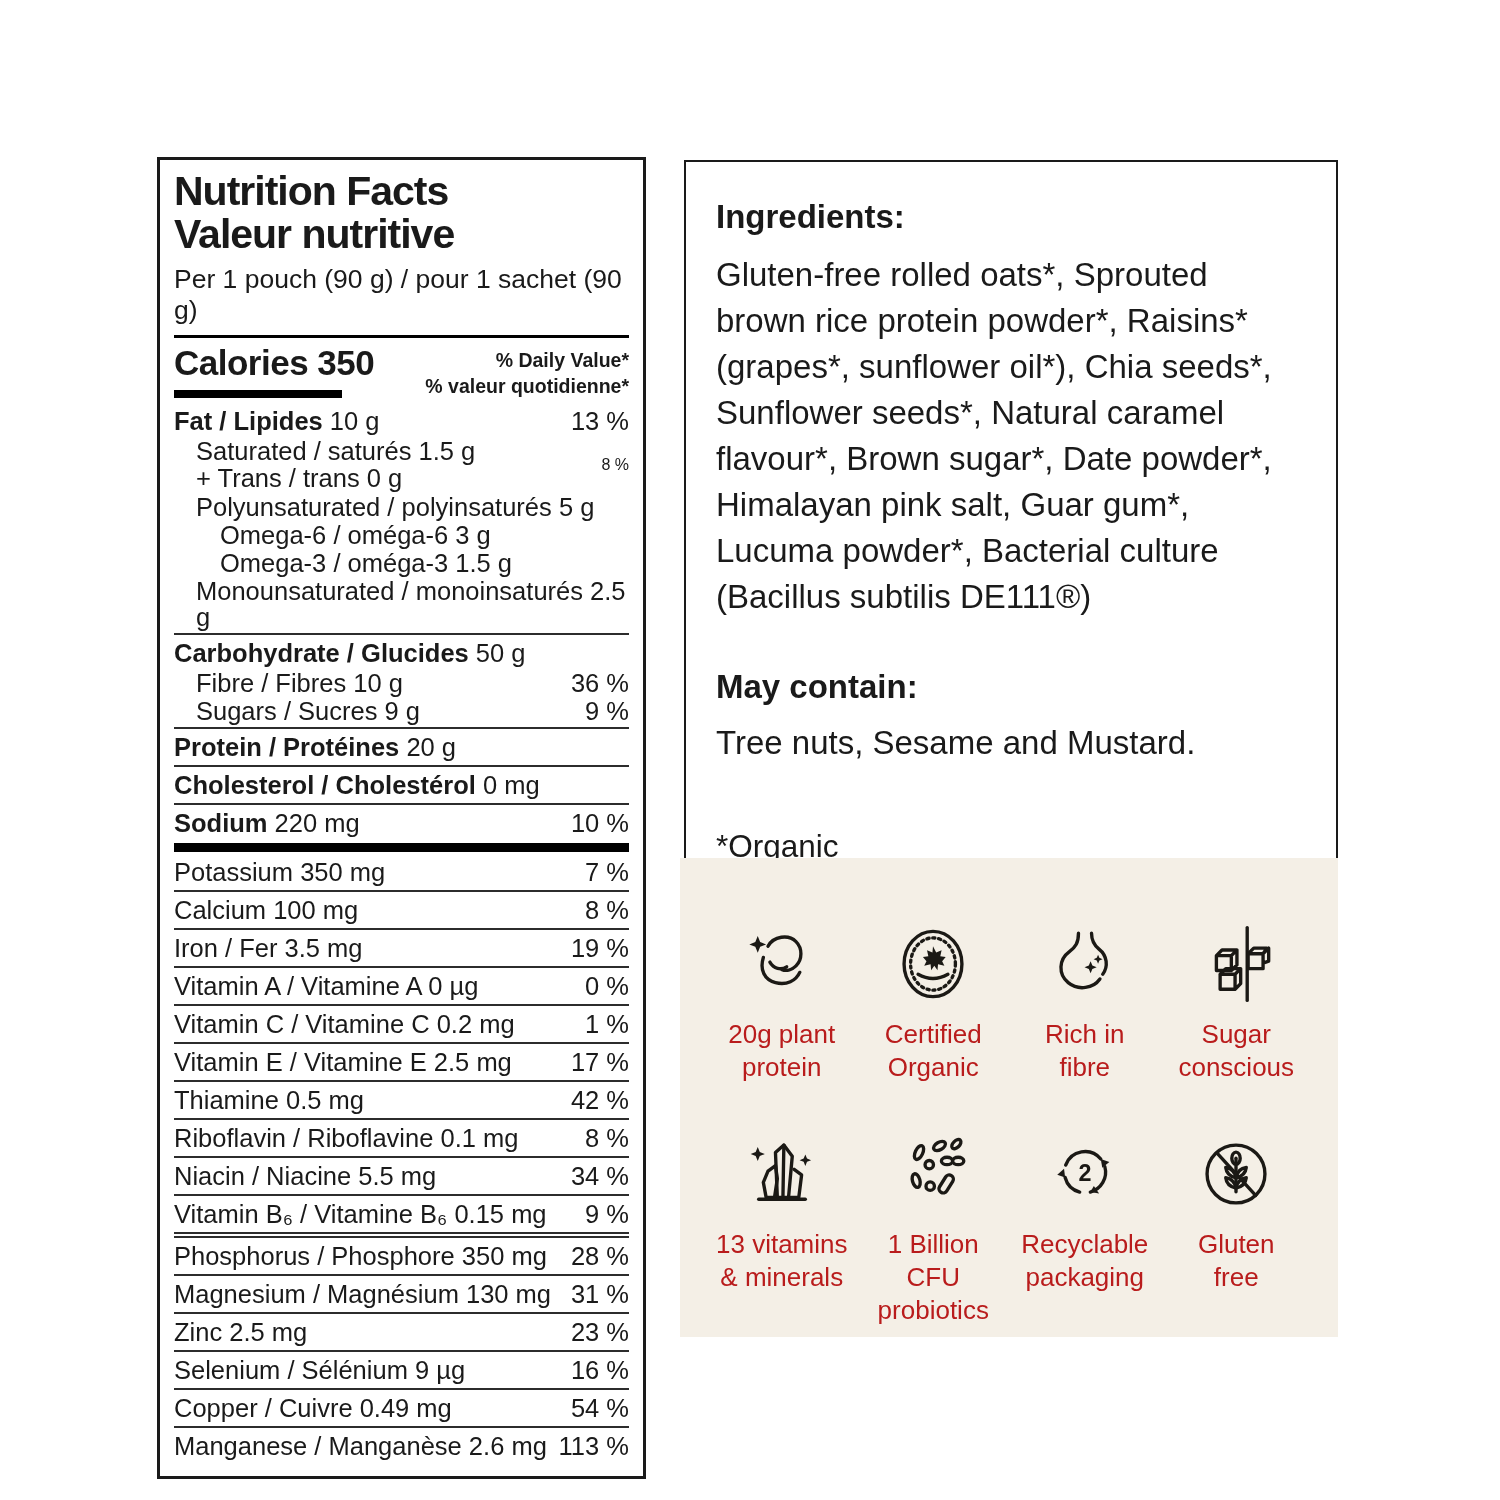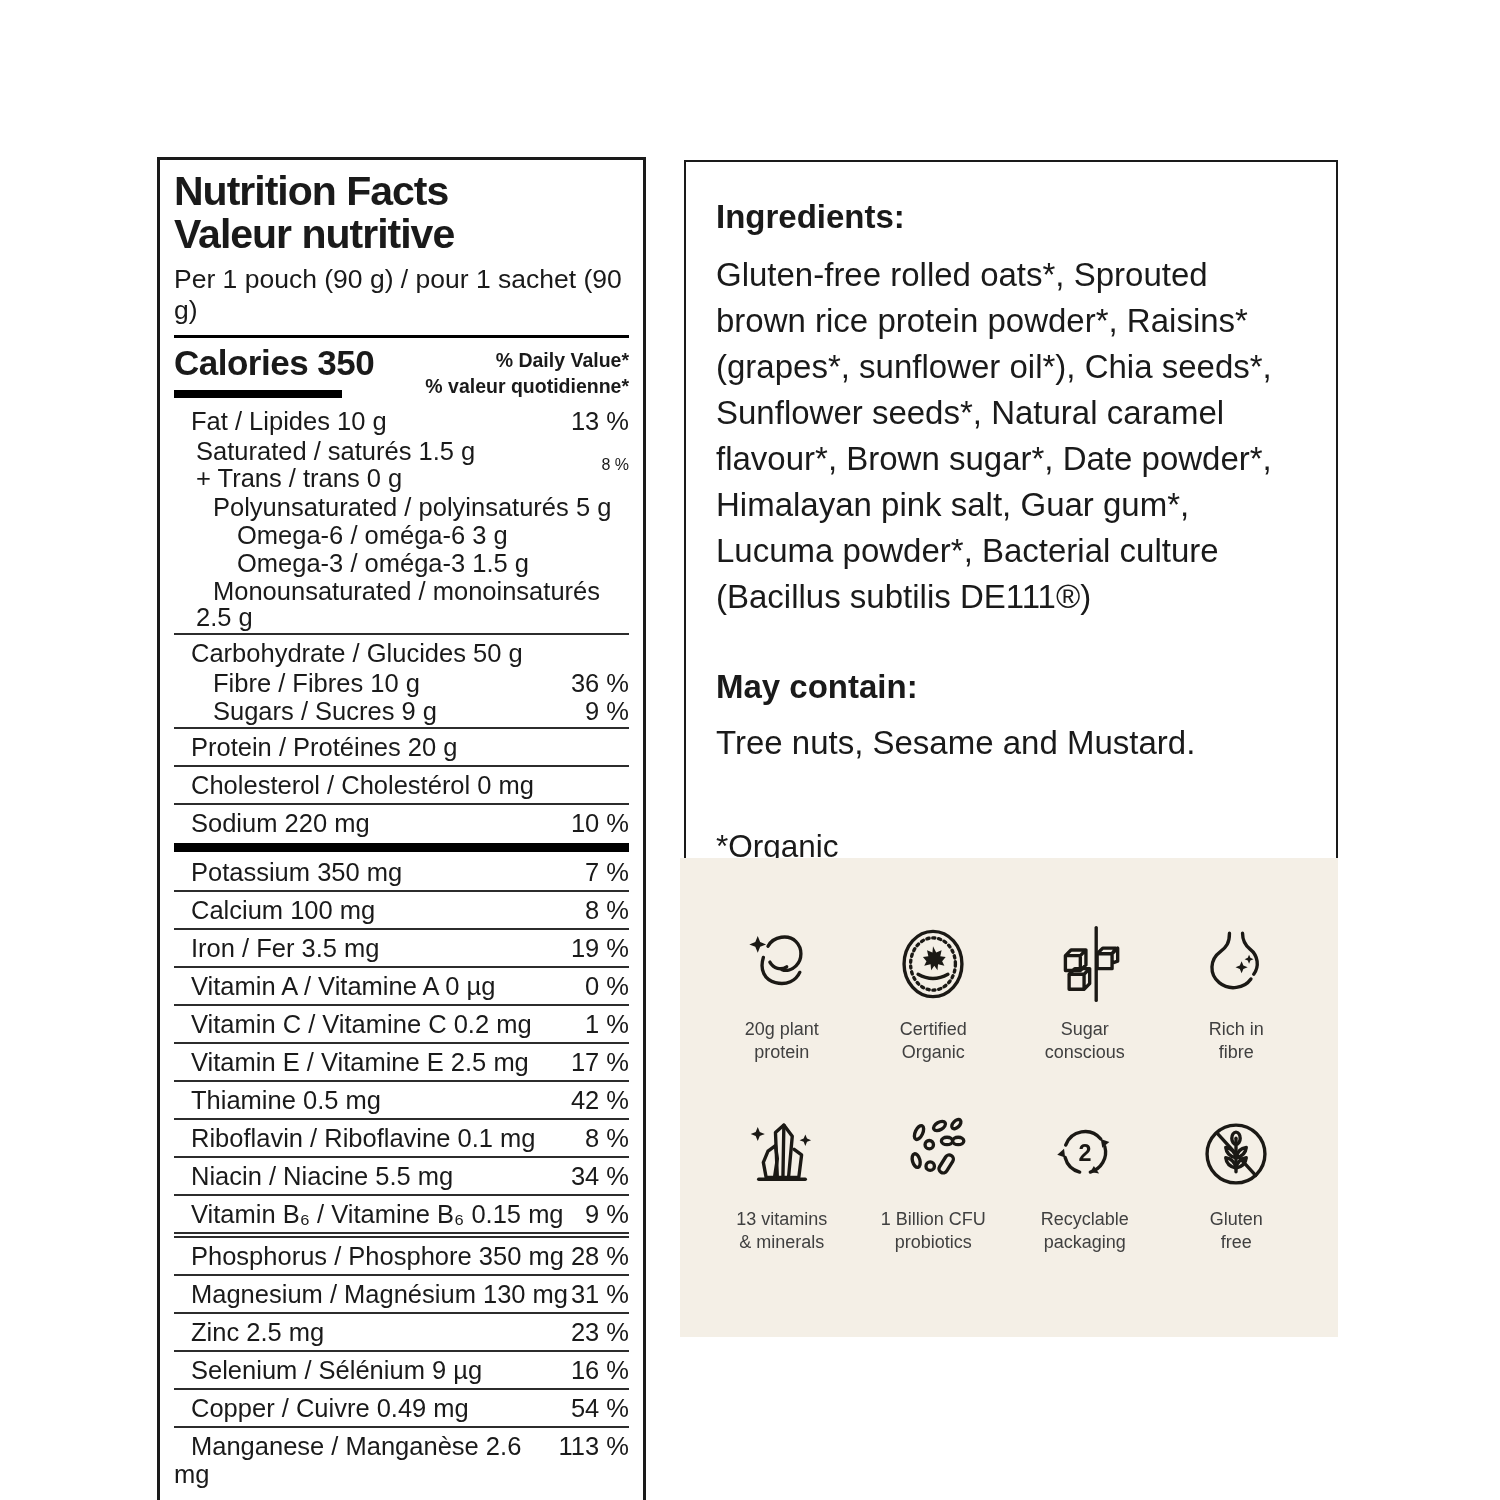--- a/index.html
+++ b/index.html
@@ -14,21 +14,21 @@
   .nf-rule-heavy{height:3.5px;background:#000;}
   .cal-wrap{display:flex;justify-content:space-between;align-items:flex-start;padding:5px 0 4px 0;}
   .cal-text{font-size:35px;font-weight:bold;letter-spacing:-0.5px;}
   .cal-bar{width:168px;height:8px;background:#000;margin-top:7px;}
   .cal-right{text-align:right;font-size:19.5px;font-weight:bold;line-height:1.3;padding-top:5px;}
 
   .nf-rows{margin-top:2px;}
   .nf-row{display:flex;justify-content:space-between;align-items:baseline;
           font-size:25.5px;line-height:28px;padding:2px 0;}
   .nf-row.tight{line-height:26px;padding:1px 0;}
-  .nf-row b{font-weight:normal;margin-left:17px;}
+  .nf-row b{font-weight:bold;}
   .ind1 .nf-lbl{padding-left:22px;}
   .ind2 .nf-lbl{padding-left:46px;}
   .nf-pair{display:flex;justify-content:space-between;align-items:center;padding:1px 0;}
   .nf-pair .lines{display:flex;flex-direction:column;font-size:25.5px;line-height:27px;}
   .nf-pair .lines span{padding-left:22px;}
   .nf-pct{white-space:nowrap;}
   .nf-rule{height:2px;background:#2c2c2c;margin:2px 0;}
   .nf-bar{height:9px;background:#000;margin:4px 0;}
 
   
@@ -38,22 +38,22 @@
   .ing-p{font-size:33px;line-height:46px;margin:0;}
   .ing-mc-h{font-size:33px;font-weight:bold;margin:48px 0 14px 0;}
   .ing-org{font-size:31.5px;margin:62px 0 0 0;}
 
   
   .feat-box{position:absolute;left:680px;top:858px;width:658px;height:479px;background:#f4efe6;}
   .feat-grid{display:grid;grid-template-columns:repeat(4,1fr);row-gap:46px;padding:62px 26px 0 26px;}
   .feat{display:flex;flex-direction:column;align-items:center;}
   .feat-ic{height:86px;display:flex;align-items:flex-end;justify-content:center;}
   .feat-ic svg{display:block;}
-  .feat-lbl{font-size:18px;line-height:1.27;text-align:center;white-space:pre-line;
-            margin-top:12px;color:#404040;}
+  .feat-lbl{font-size:26px;line-height:1.27;text-align:center;white-space:pre-line;
+            margin-top:12px;color:#b91c1c;}
   .ic{stroke:#1b1915;stroke-width:3.6;fill:none;stroke-linecap:round;stroke-linejoin:round;}
   .icfill{fill:#1b1915;stroke:none;}
 </style>
 </head>
 <body>
 
 <div id="canvas">
 
   <div class="nf-box">
     <div class="nf-title">Nutrition Facts</div>
@@ -246,43 +246,43 @@
             <path class="ic" d="M29 56 Q45 65 61 56" stroke-width="3"></path>
           </svg>
         </span>
         <span class="feat-lbl">Certified
 Organic</span>
       </div>
 
       <div class="feat">
         <span class="feat-ic">
           <svg width="84" height="84" viewBox="0 0 90 90">
+            <path class="ic" d="M38 12 C38 22 35 27 28 32 C17 40 16 56 27 65 C38 74 54 71 61 61"></path>
+            <path class="ic" d="M52 12 C52 20 55 25 60 29 C69 36 70 48 64 56"></path>
+            <path class="icfill" d="M51 42 l1.9 4.6 4.6 1.9 -4.6 1.9 -1.9 4.6 -1.9 -4.6 -4.6 -1.9 4.6 -1.9 z"></path>
+            <path class="icfill" d="M59 35 l1.4 3.4 3.4 1.4 -3.4 1.4 -1.4 3.4 -1.4 -3.4 -3.4 -1.4 3.4 -1.4 z"></path>
+          </svg>
+        </span>
+        <span class="feat-lbl">Rich in
+fibre</span>
+      </div>
+
+      <div class="feat">
+        <span class="feat-ic">
+          <svg width="84" height="84" viewBox="0 0 90 90">
             <path class="ic" d="M57 6 V84" stroke-width="3"></path>
             <g stroke-width="3">
               <path class="ic" d="M24 36 h16 v16 h-16 z M24 36 l6 -6 h16 l-6 6 M40 36 l6 -6 v16 l-6 6"></path>
               <path class="ic" d="M28 56 h16 v16 h-16 z M28 56 l6 -6 h16 l-6 6 M44 56 l6 -6 v16 l-6 6"></path>
               <path class="ic" d="M58 34 h16 v16 h-16 z M58 34 l6 -6 h14 l-4 6 M74 34 l6 -6 v14 l-6 2"></path>
             </g>
           </svg>
         </span>
         <span class="feat-lbl">Sugar
 conscious</span>
-      </div>
-
-      <div class="feat">
-        <span class="feat-ic">
-          <svg width="84" height="84" viewBox="0 0 90 90">
-            <path class="ic" d="M38 12 C38 22 35 27 28 32 C17 40 16 56 27 65 C38 74 54 71 61 61"></path>
-            <path class="ic" d="M52 12 C52 20 55 25 60 29 C69 36 70 48 64 56"></path>
-            <path class="icfill" d="M51 42 l1.9 4.6 4.6 1.9 -4.6 1.9 -1.9 4.6 -1.9 -4.6 -4.6 -1.9 4.6 -1.9 z"></path>
-            <path class="icfill" d="M59 35 l1.4 3.4 3.4 1.4 -3.4 1.4 -1.4 3.4 -1.4 -3.4 -3.4 -1.4 3.4 -1.4 z"></path>
-          </svg>
-        </span>
-        <span class="feat-lbl">Rich in
-fibre</span>
       </div>
 
       <div class="feat">
         <span class="feat-ic">
           <svg width="84" height="84" viewBox="0 0 90 90">
             <path class="ic" d="M38 22 L47 14 L56 26 L52 70 L40 70 Z"></path>
             <path class="ic" d="M47 14 L46 70"></path>
             <path class="ic" d="M30 42 L38 36 L40 50 L37 70 L28 70 L25 54 Z"></path>
             <path class="ic" d="M58 40 L66 46 L63 70 L54 70"></path>
             <path class="ic" d="M20 72 H70"></path>

